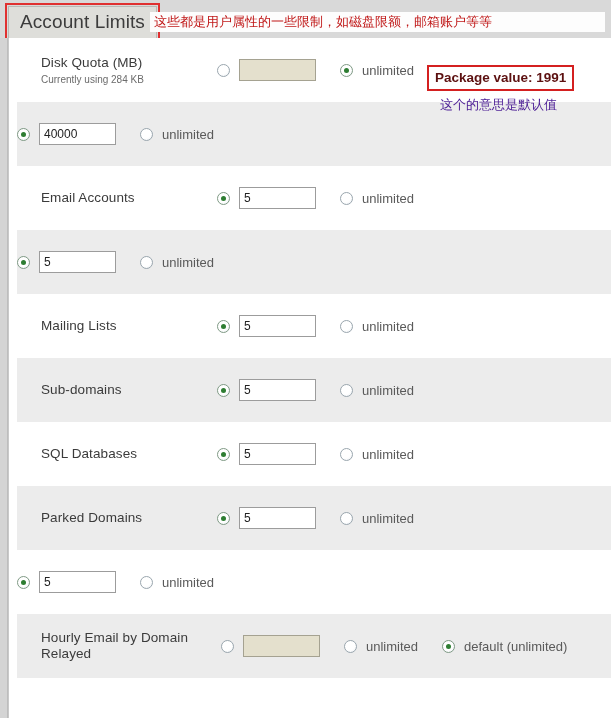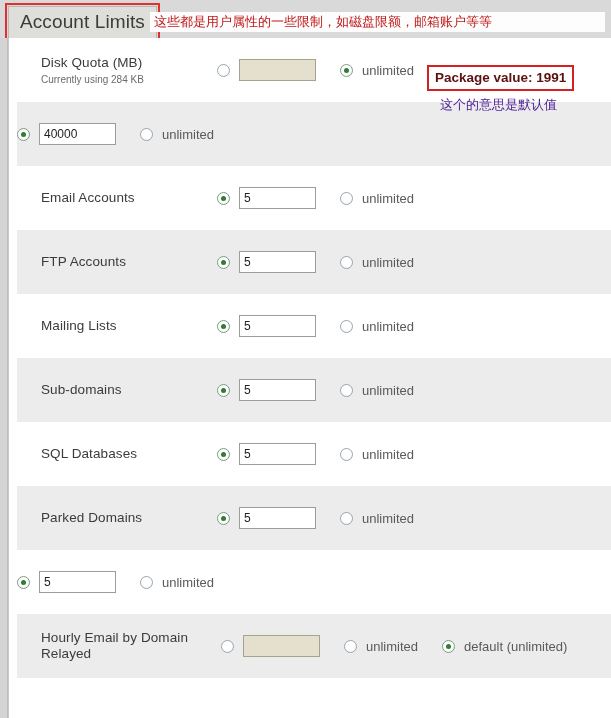--- a/index.html
+++ b/index.html
@@ -256,23 +256,20 @@
               <span class="radio on"></span>
               <input type="text" class="txt" value="5" style="">
             </div>
             <div class="opt">
               <span class="radio"></span>
               <span class="olabel">unlimited</span>
             </div>
           </div>
         </div>
         <div class="row alt">
-          <div class="labelcell">
-            <div class="lbl">FTP Accounts</div>
-          </div>
           <div class="controls">
             <div class="firstgrp">
               <span class="radio on"></span>
               <input type="text" class="txt" value="5" style="">
             </div>
             <div class="opt">
               <span class="radio"></span>
               <span class="olabel">unlimited</span>
             </div>
           </div>

